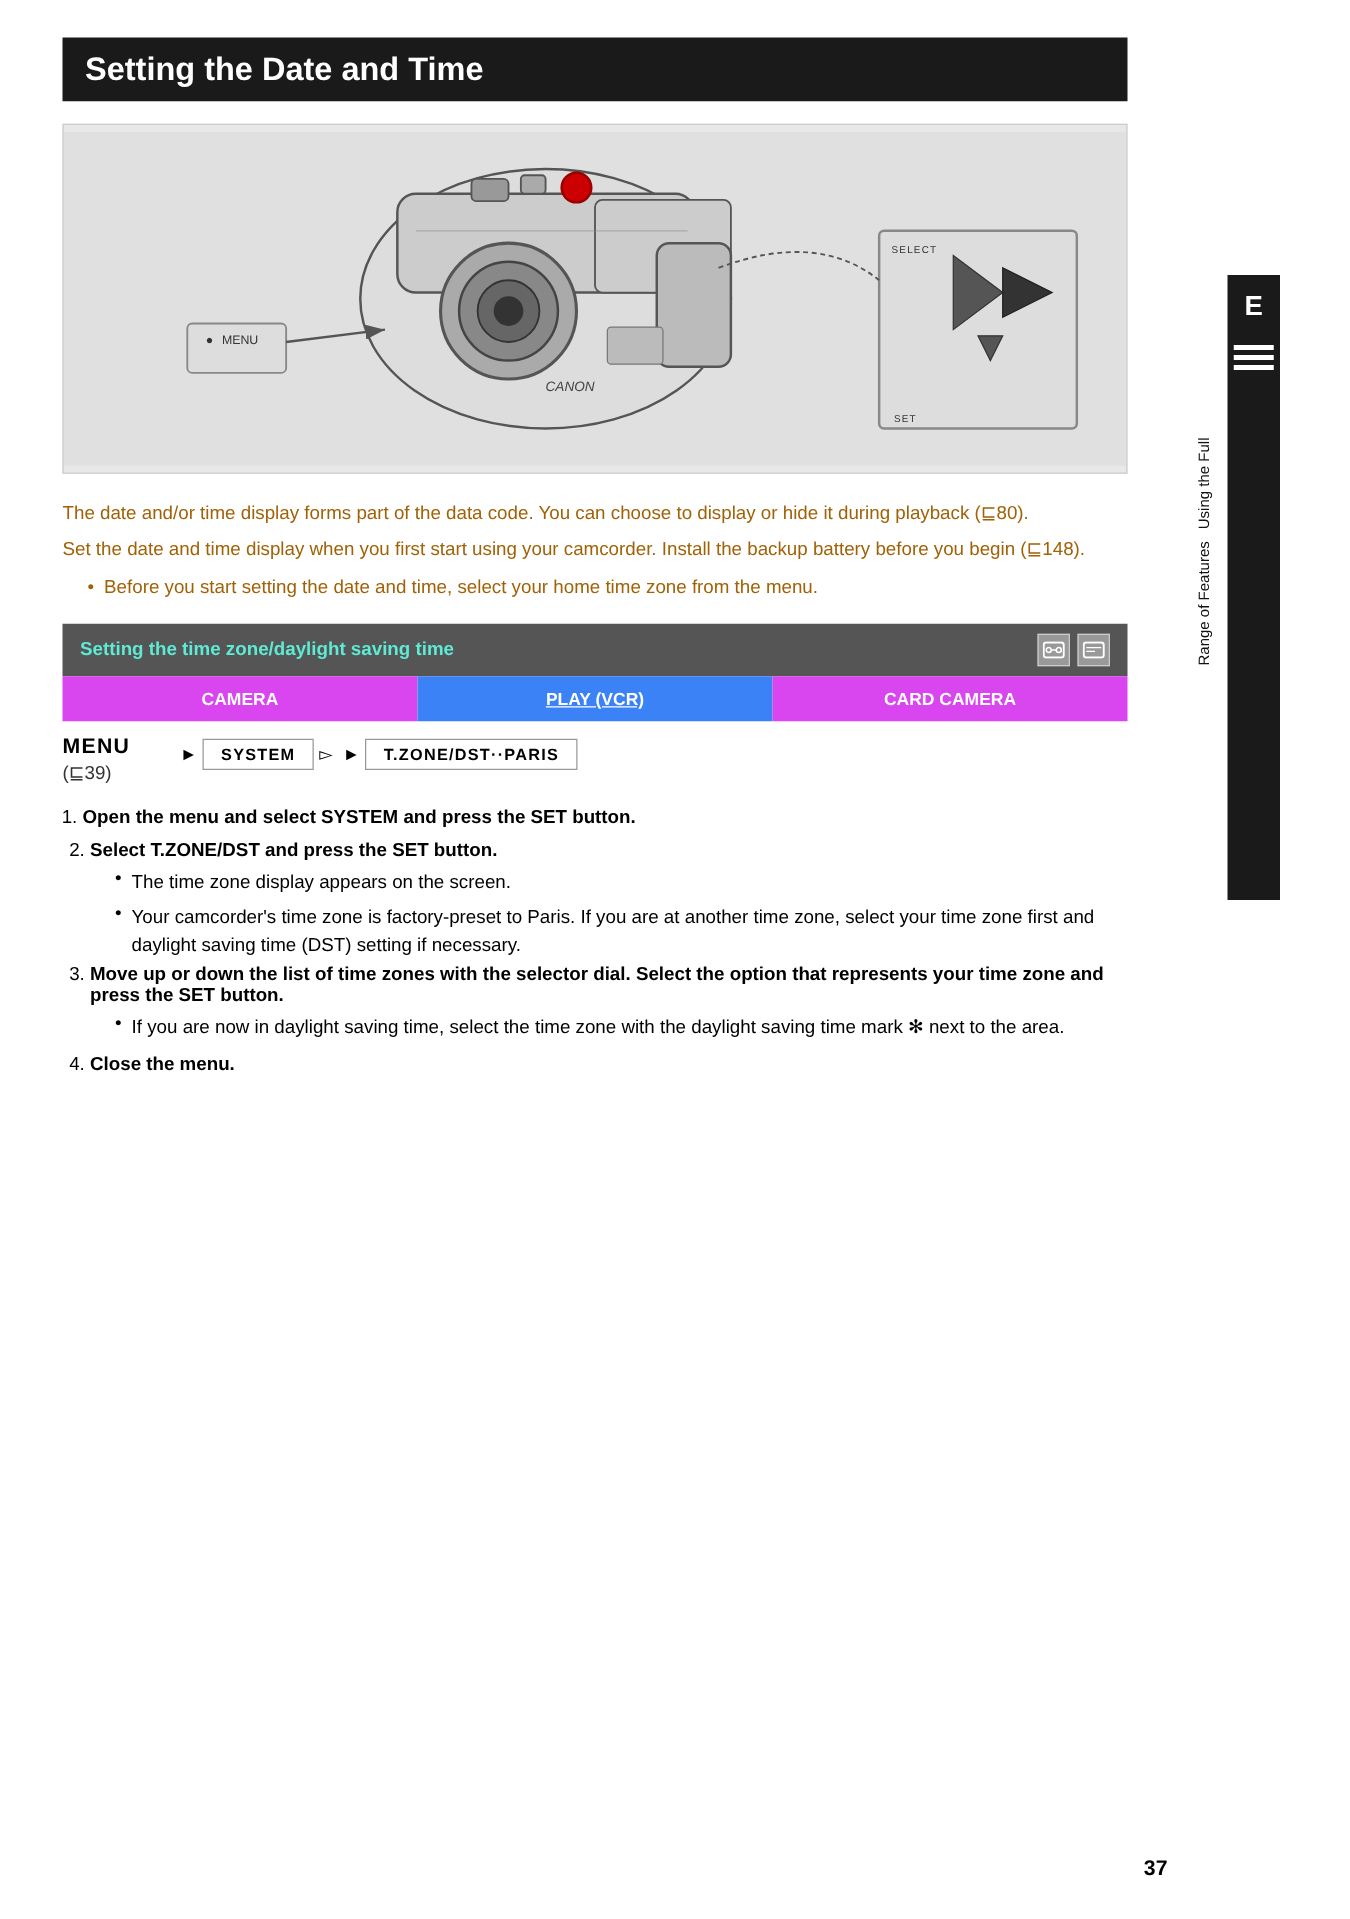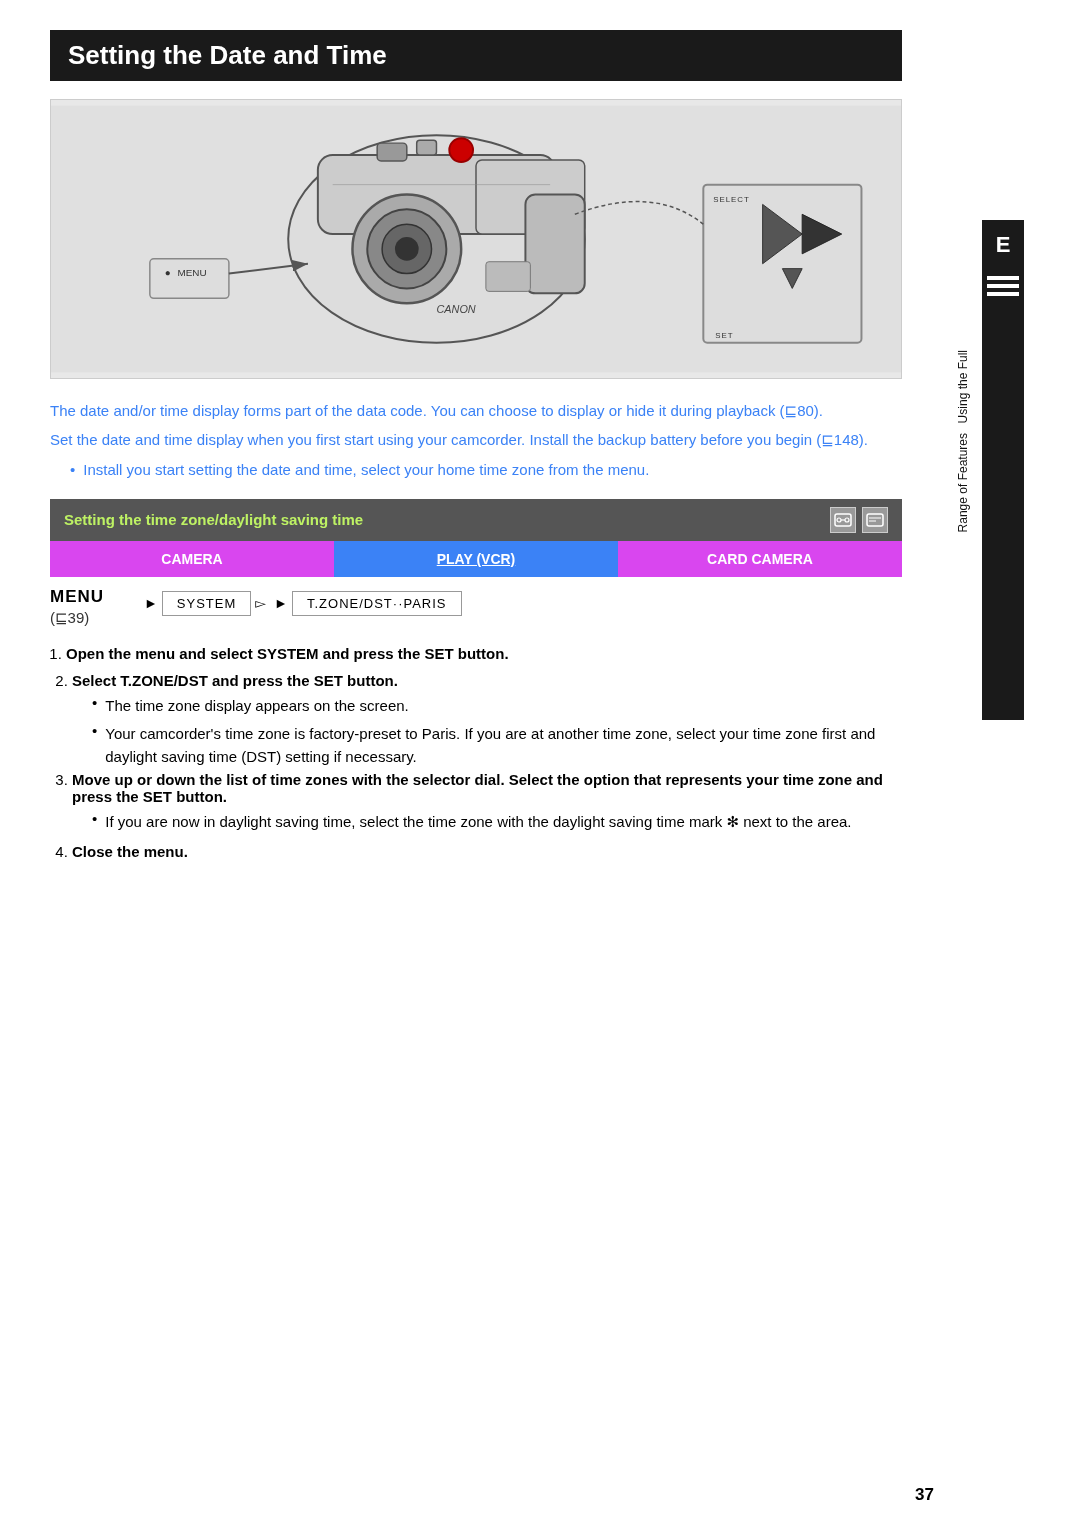--- a/index.html
+++ b/index.html
@@ -55,21 +55,21 @@
       justify-content: center;
       position: relative;
       overflow: hidden;
     }
 
     
     .body-text {
       font-size: 15px;
       line-height: 1.55;
       margin-bottom: 10px;
-      color: #3b82f6;
+      color: #a16207;
     }
     .body-text p {
       margin-bottom: 6px;
     }
     .bullet-item {
       display: flex;
       margin-left: 20px;
       margin-bottom: 6px;
     }
     .bullet-dot {
@@ -83,21 +83,21 @@
       color: #fff;
       padding: 8px 14px;
       margin: 18px 0 0 0;
       display: flex;
       align-items: center;
       justify-content: space-between;
     }
     .section-heading-text {
       font-size: 15px;
       font-weight: bold;
-      color: #bef264;
+      color: #5eead4;
     }
     .section-heading-icons {
       display: flex;
       gap: 6px;
       align-items: center;
     }
     .icon-box {
       width: 26px;
       height: 26px;
       background: #999;
@@ -166,21 +166,21 @@
     }
     .menu-arrow {
       font-size: 14px;
       color: #000;
       margin: 0 4px;
     }
     .menu-item-box {
       border: 1px solid #999;
       padding: 4px 14px;
       font-size: 13px;
-      font-weight: normal;
+      font-weight: bold;
       letter-spacing: 1px;
       color: #000;
       white-space: nowrap;
     }
     .menu-arrow-double {
       font-size: 14px;
       color: #000;
       margin: 0 4px;
     }
 
@@ -328,21 +328,21 @@
 
     <div class="body-text">
       <p>
         <span>The date and/or time display forms part of the data code. You can choose to display or hide it during playback (</span><span>⊑80).</span>
       </p>
       <p>
         <span>Set the date and time display when you first start using your camcorder. Install the backup battery before you begin (</span><span>⊑148).</span>
       </p>
       <div class="bullet-item">
         <span class="bullet-dot">•</span>
-        <span>Install you start setting the date and time, select your home time zone from the menu.</span>
+        <span>Before you start setting the date and time, select your home time zone from the menu.</span>
       </div>
     </div>
 
     <div class="section-heading-bar">
       <span class="section-heading-text">Setting the time zone/daylight saving time</span>
       <div class="section-heading-icons">
         <div class="icon-box">
           <svg width="18" height="14" viewBox="0 0 18 14">
             <rect x="1" y="1" width="16" height="12" rx="2" fill="none" stroke="#fff" stroke-width="1.5"></rect>
             <circle cx="5" cy="7" r="2" fill="none" stroke="#fff" stroke-width="1.2"></circle>

